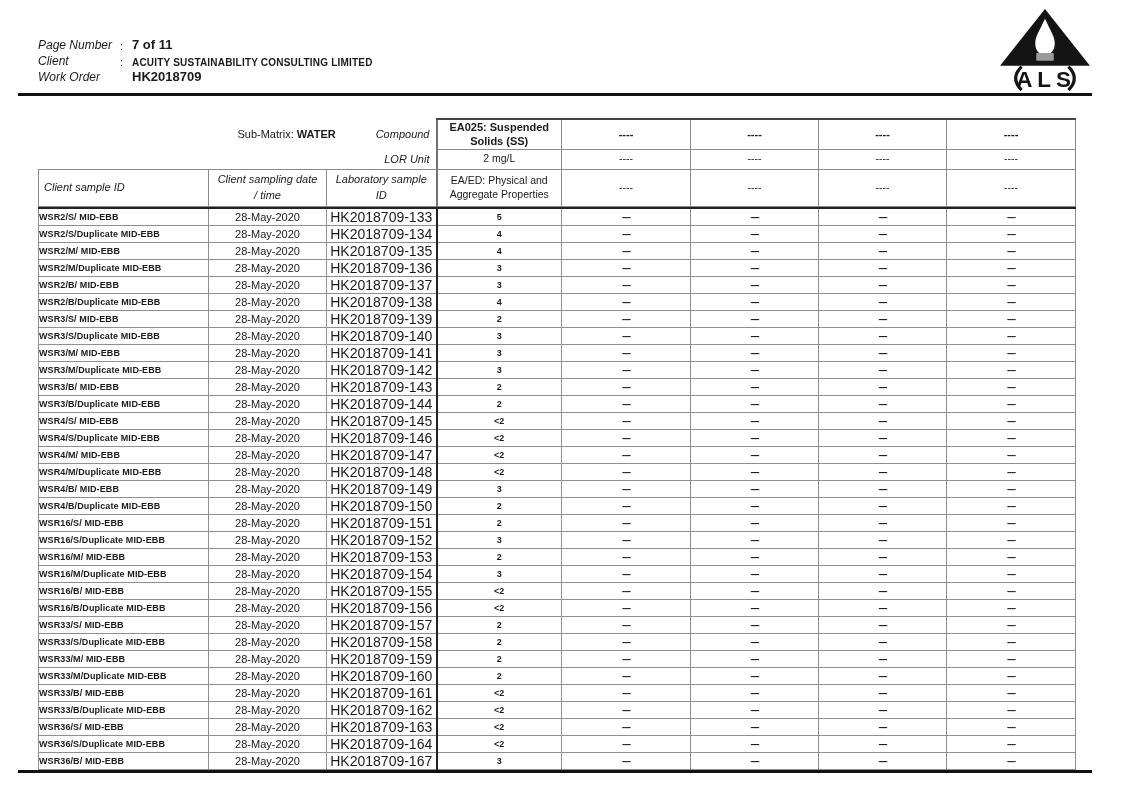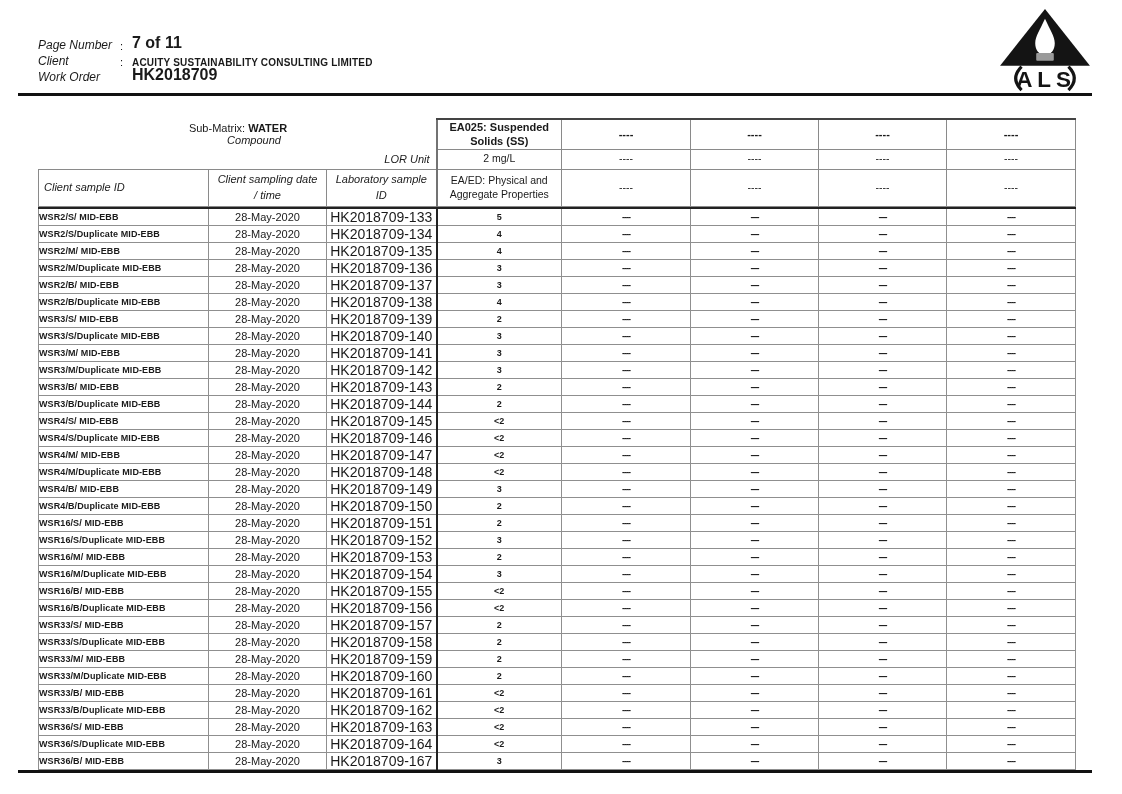--- a/index.html
+++ b/index.html
@@ -5,33 +5,33 @@
   html,body{margin:0;padding:0;background:#fff;}
   .page{
     position:relative;width:1122px;height:794px;background:#ffffff;
     font-family:"Liberation Sans",sans-serif;color:#1a1a1a;overflow:hidden;
   }
   
   .hdr-block{position:absolute;left:38px;top:36px;}
   .hdr-row{display:flex;height:16px;align-items:flex-end;}
   .hdr-label{width:82px;font-style:italic;font-size:12px;}
   .hdr-colon{width:12px;font-size:11px;text-align:left;}
-  .hdr-value{font-weight:bold;font-size:16px;white-space:nowrap;}
+  .hdr-value{font-weight:bold;font-size:13px;white-space:nowrap;}
   .hdr-value.small{font-size:10px;letter-spacing:.2px;}
   .top-rule,.bottom-rule{position:absolute;left:18px;width:1074px;height:3px;background:#111;}
   .top-rule{top:93px;}
   .bottom-rule{top:770px;}
   .logo{position:absolute;left:996px;top:8px;width:98px;height:84px;}
   
   .table-wrap{position:absolute;left:38px;top:118px;width:1037px;}
   table{border-collapse:collapse;table-layout:fixed;width:1037px;}
   td{padding:0;vertical-align:middle;overflow:hidden;}
   
   .hdr-table .nb{border:none;background:#fff;}
-  .subcomp{display:flex;justify-content:flex-end;align-items:center;height:100%;flex-direction:column;}
+  .subcomp{display:flex;justify-content:flex-end;align-items:center;height:100%;}
   .submatrix{font-size:11px;padding-left:2px;}
   .submatrix b{font-weight:bold;}
   .it-label{font-style:italic;font-size:11px;padding-right:6px;text-align:right;margin-left:40px;}
   .hcell{
     border:1px solid #8a8a8a;font-style:italic;font-size:11px;
     text-align:center;white-space:pre-line;line-height:1.45;
   }
   .hcell.lft{text-align:left;padding-left:5px;}
   .vcell{
     border:1px solid #8a8a8a;text-align:center;white-space:pre-line;line-height:1.3;

